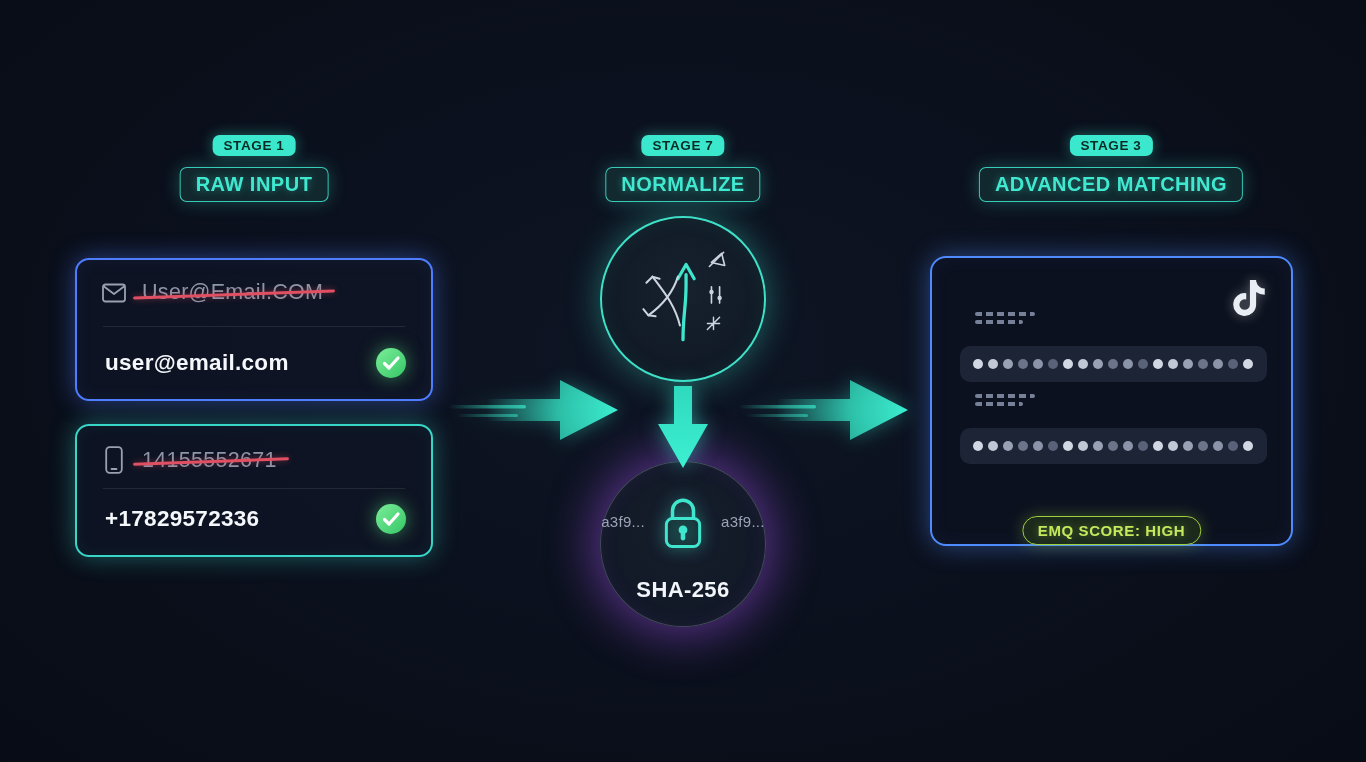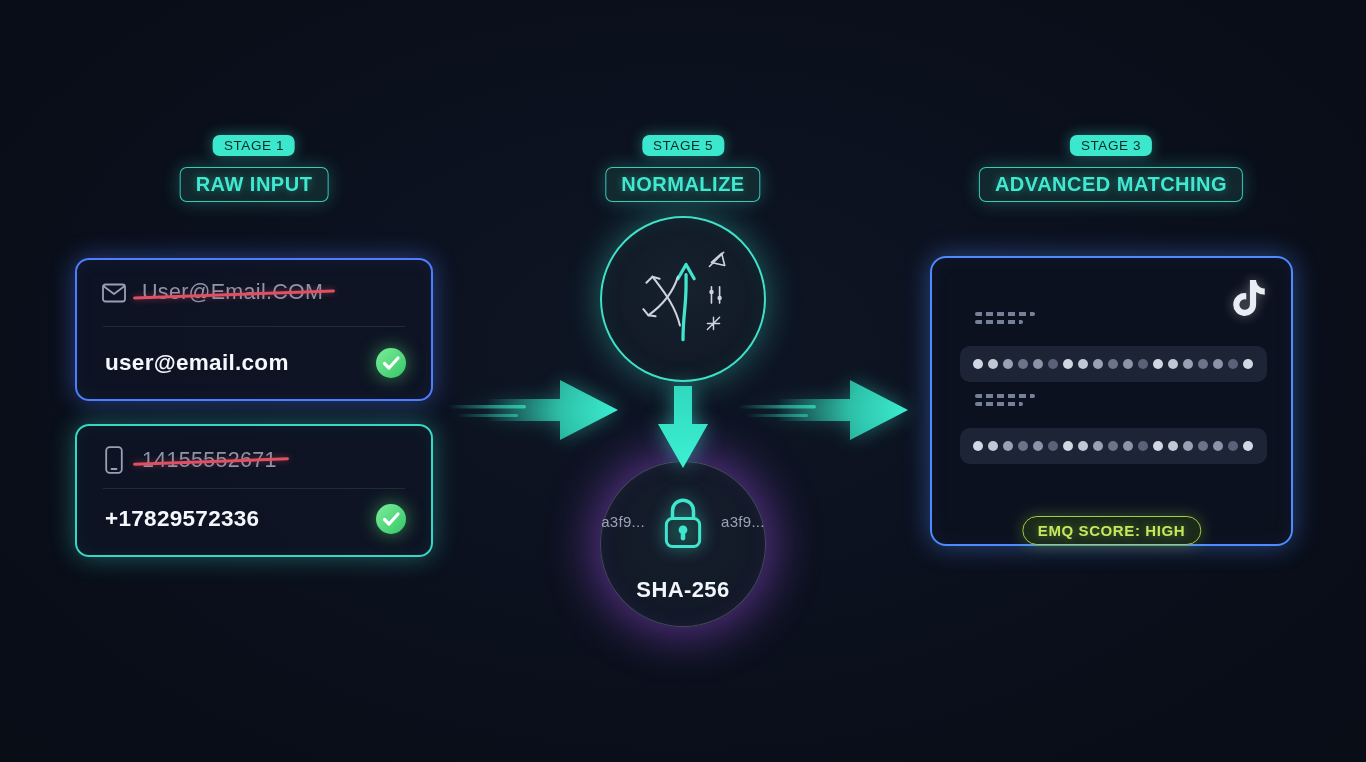--- a/index.html
+++ b/index.html
@@ -12,21 +12,21 @@
     position:relative; width:1366px; height:762px;
     background: radial-gradient(1100px 680px at 50% 46%, #0e1524 0%, #0a0f1b 55%, #070b13 100%);
   }
 
   
   .stage-header {
     position:absolute; top:135px; transform:translateX(-50%);
     display:flex; flex-direction:column; align-items:center; gap:11px; z-index:5;
   }
   .stage-badge {
-    font-size:13.5px; font-weight:400; letter-spacing:.6px; white-space:nowrap;
+    font-size:13.5px; font-weight:700; letter-spacing:.6px; white-space:nowrap;
     color:#0a2b24; background:#3be8cd; padding:3px 11px; border-radius:7px;
     box-shadow:0 0 14px rgba(59,232,205,.4);
   }
   .stage-label {
     font-size:20px; font-weight:700; letter-spacing:.5px; white-space:nowrap;
     color:#40e8d0; background:rgba(23,60,60,.55);
     border:1.5px solid rgba(64,232,208,.85);
     padding:5px 15px; border-radius:7px;
     box-shadow:0 0 18px rgba(64,232,208,.28);
     text-shadow:0 0 9px rgba(64,232,208,.45);
@@ -143,21 +143,21 @@
 </head>
 <body>
 
 <div class="canvas">
 
   <div class="stage-header" style="left:254px;">
     <div class="stage-badge">STAGE 1</div>
     <div class="stage-label">RAW INPUT</div>
   </div>
   <div class="stage-header" style="left:683px;">
-    <div class="stage-badge">STAGE 5</div>
+    <div class="stage-badge">STAGE 7</div>
     <div class="stage-label">NORMALIZE</div>
   </div>
   <div class="stage-header" style="left:1111px;">
     <div class="stage-badge">STAGE 3</div>
     <div class="stage-label">ADVANCED MATCHING</div>
   </div>
 
   <div class="card card-email">
     <div class="row">
       <span class="icon-wrap">

